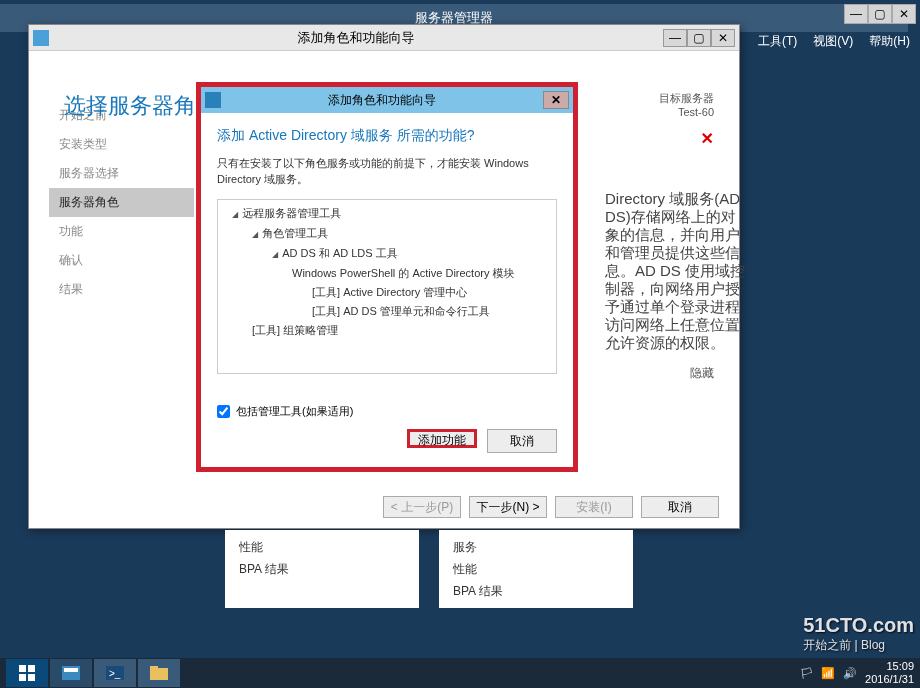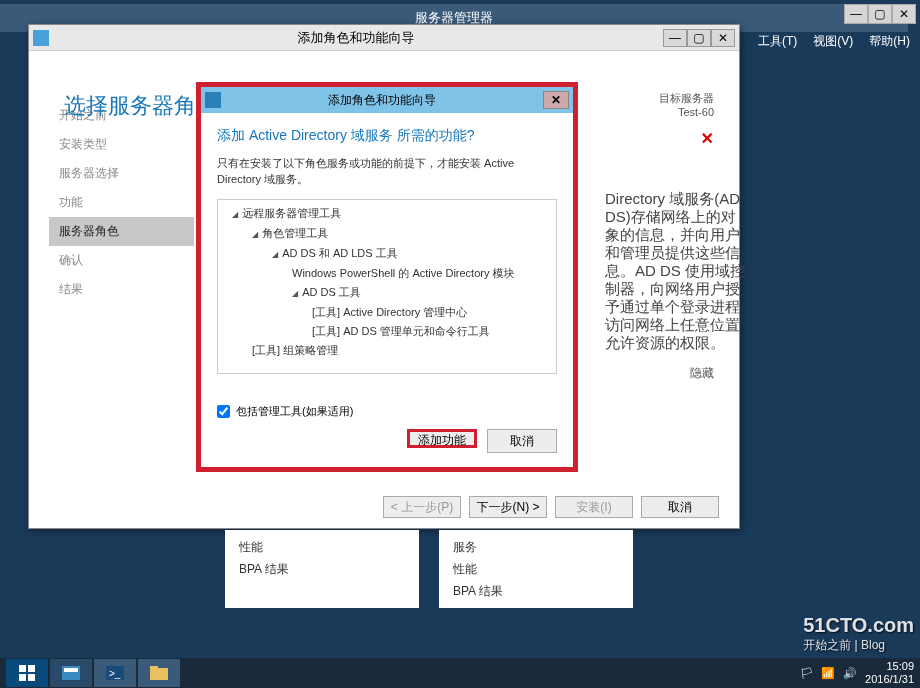--- a/index.html
+++ b/index.html
@@ -95,22 +95,22 @@
   <div class="target-srv">
     <div>目标服务器</div>
     <div>Test-60</div>
   </div>
   <div class="red-x">✕</div>
   <div class="wizard-body">
     <div class="wizard-left">
       <div class="wizard-step">开始之前</div>
       <div class="wizard-step">安装类型</div>
       <div class="wizard-step">服务器选择</div>
+      <div class="wizard-step active">服务器角色</div>
       <div class="wizard-step">功能</div>
-      <div class="wizard-step active">服务器角色</div>
       <div class="wizard-step">确认</div>
       <div class="wizard-step">结果</div>
     </div>
   </div>
   <div class="wizard-right-text">Directory 域服务(AD DS)存储网络上的对象的信息，并向用户和管理员提供这些信息。AD DS 使用域控制器，向网络用户授予通过单个登录进程访问网络上任意位置允许资源的权限。</div>
   <div class="hide-txt">隐藏</div>
   <div class="wizard-btns">
     <button class="btn" disabled="">&lt; 上一步(P)</button>
     <button class="btn">下一步(N) &gt;</button>
     <button class="btn" disabled="">安装(I)</button>
@@ -119,27 +119,26 @@
 </div>
 
 <div class="inner-dlg">
   <div class="inner-bar">
     <div class="icon"></div>
     <div class="txt">添加角色和功能向导</div>
     <div class="close">✕</div>
   </div>
   <div class="inner-body">
     <div class="inner-h">添加 Active Directory 域服务 所需的功能?</div>
-    <div class="inner-p">只有在安装了以下角色服务或功能的前提下，才能安装 Active Directory 域服务。</div>
+    <div class="inner-p">只有在安装了以下角色服务或功能的前提下，才能安装 Windows Directory 域服务。</div>
     <div class="tree-box">
       <div class="n1 arr">远程服务器管理工具</div>
       <div class="n2 arr">角色管理工具</div>
       <div class="n3 arr">AD DS 和 AD LDS 工具</div>
       <div class="n4">Windows PowerShell 的 Active Directory 模块</div>
-      <div class="n4 arr">AD DS 工具</div>
       <div class="n5">[工具] Active Directory 管理中心</div>
       <div class="n5">[工具] AD DS 管理单元和命令行工具</div>
       <div class="n2">[工具] 组策略管理</div>
     </div>
     <label class="chk-row">
       <input type="checkbox" checked="" style="">
       <span>包括管理工具(如果适用)</span>
     </label>
     <div class="inner-btns">
       <button class="btn-add">添加功能</button>

